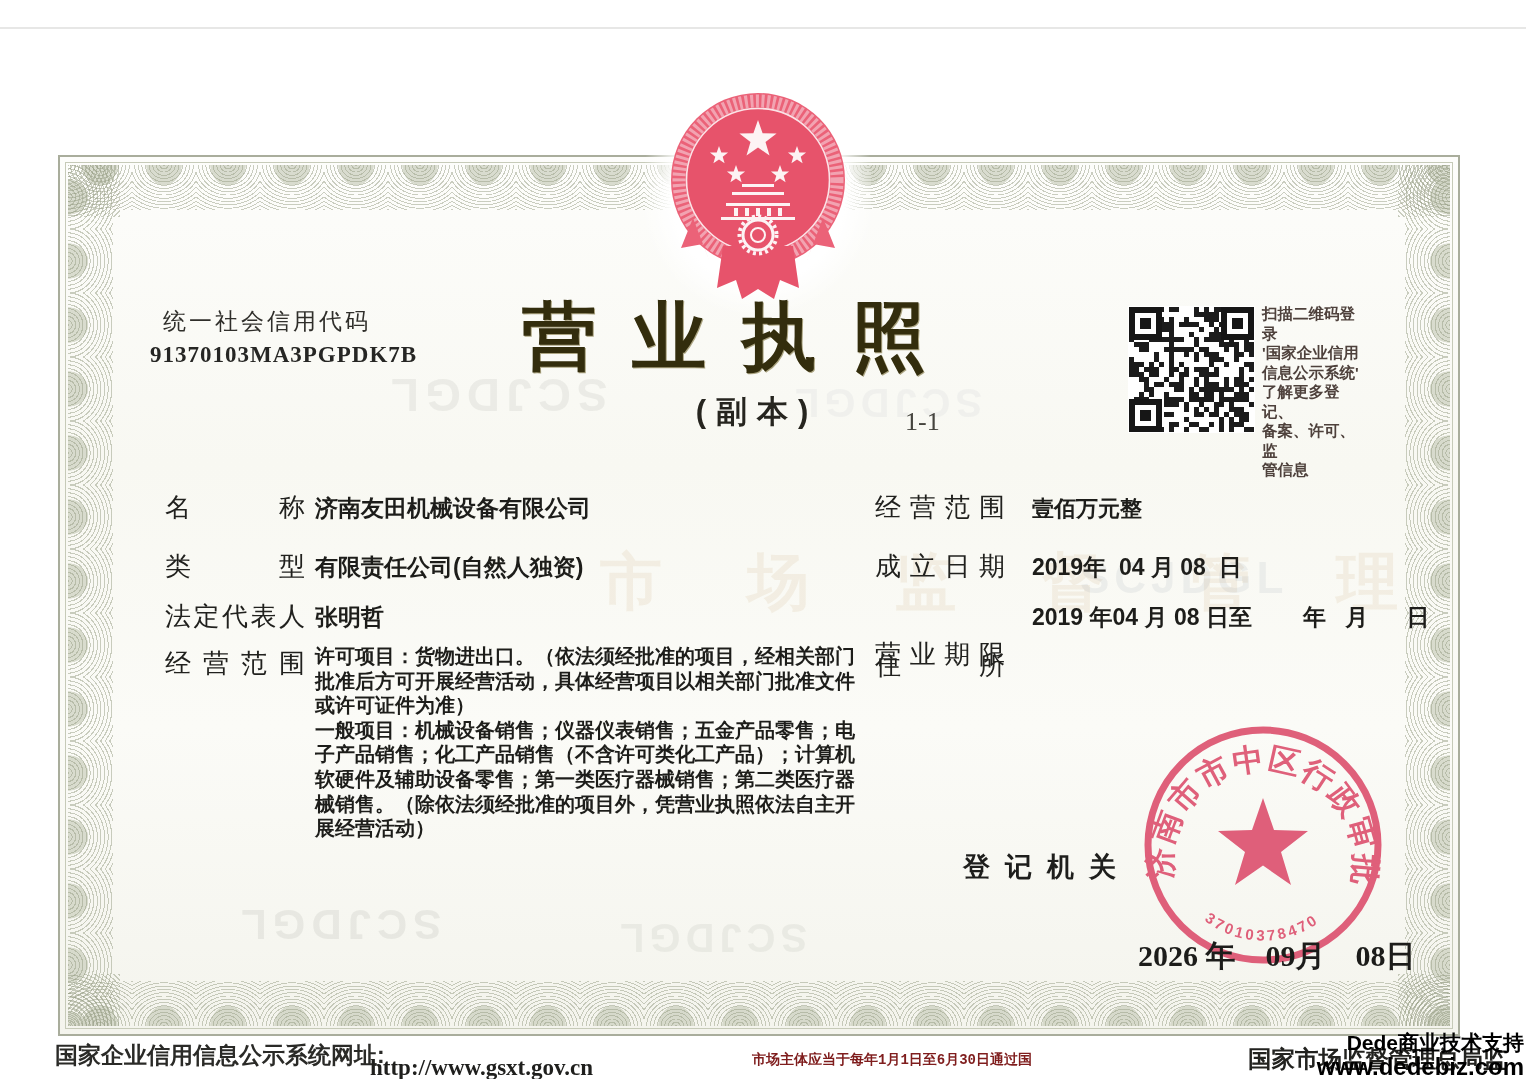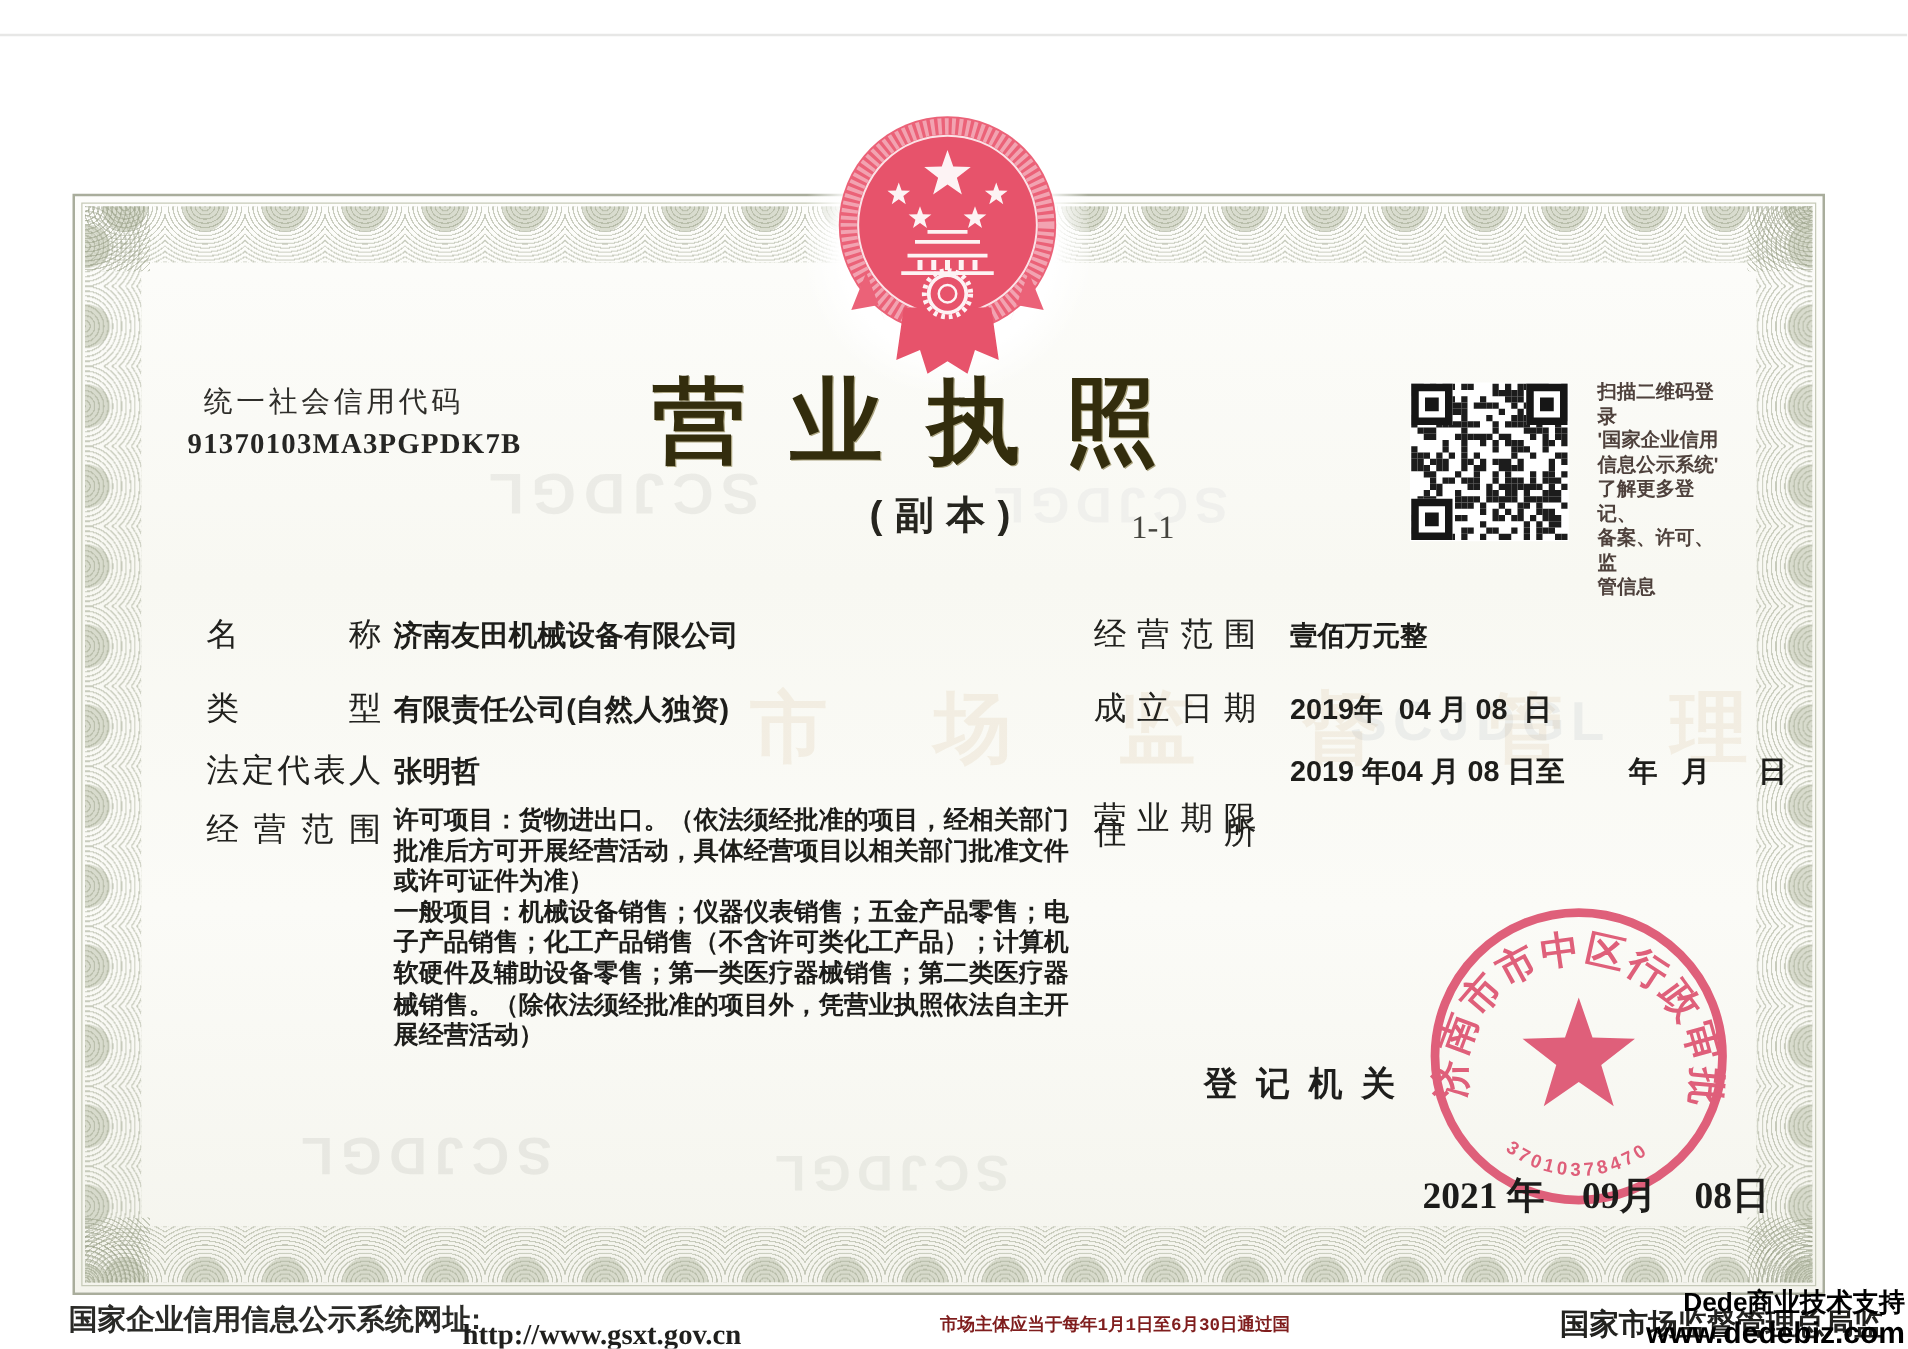--- a/index.html
+++ b/index.html
@@ -64,21 +64,21 @@
   .page-no { left:905px; top:407px; font-size:26px; font-family:"Liberation Serif", serif; color:#45443e; }
 
   
   .qr { left:1128px; top:306px; width:127px; height:127px; background:#fff; padding:1px; }
   .qr-modules { display:grid; grid-template-columns:repeat(25,5px); grid-auto-rows:5px; }
   .qr-modules i { display:block; }
   .qr-modules i.on { background:#1c1c1c; }
   .finder { position:absolute; width:33px; height:33px; border:6px solid #161616; background:#fff; }
   .finder::after { content:""; position:absolute; left:5px; top:5px; width:11px; height:11px; background:#161616; }
   .f-tl { left:1px; top:1px; } .f-tr { right:1px; top:1px; } .f-bl { left:1px; bottom:1px; }
-  .qr-caption { left:1262px; top:304px; width:106px; font-size:15.5px; line-height:19.5px; font-weight:700; color:#4e413c; white-space:pre-line;margin-left:16px; }
+  .qr-caption { left:1262px; top:304px; width:106px; font-size:15.5px; line-height:19.5px; font-weight:700; color:#4e413c; white-space:pre-line; }
 
   
   .flabel { font-size:26px; color:#21211e; font-weight:500; text-align:justify; text-align-last:justify; }
   .flabel.lcol { left:165px; width:140px; }
   .flabel.rcol { left:875px; width:130px; }
   .fval { font-weight:700; color:#1d1d1a; white-space:pre-wrap; }
   .v-name { left:315px; top:493px; font-size:23px; }
   .v-type { left:315px; top:552px; font-size:23px; }
   .v-rep  { left:315px; top:602px; font-size:23px; }
   .v-scope{ left:315px; top:644px; width:542px; font-size:20px; line-height:24.6px; }
@@ -833,21 +833,21 @@
     </defs>
     <circle cx="123" cy="123" r="115" fill="none" stroke="#dd5370" stroke-width="7"></circle>
     <path d="M123,76 L134,108 L168,109 L141,130 L151,163 L123,143.5 L95,163 L105,130 L78,109 L112,108 Z" fill="#dd5370"></path>
     <text font-size="31" font-weight="700" fill="#dd5370" letter-spacing="2" font-family="Liberation Sans, sans-serif">
       <textPath href="#sealTopArc" startOffset="2%">济南市市中区行政审批服务局</textPath>
     </text>
     <text font-size="15" font-weight="700" fill="#dd5370" letter-spacing="3" font-family="Liberation Sans, sans-serif">
       <textPath href="#sealBotArc" startOffset="8%">37010378470</textPath>
     </text>
   </svg>
-  <div class="abs issue-date">2021 年    09月    08日</div>
+  <div class="abs issue-date">2026 年    09月    08日</div>
 
   <div class="abs f-site-label">国家企业信用信息公示系统网址:</div>
   <div class="abs f-url">http://www.gsxt.gov.cn</div>
   <div class="abs f-notice">市场主体应当于每年1月1日至6月30日通过国</div>
   <div class="abs f-producer">国家市场监督管理总局监制</div>
 
   <div class="abs watermark">
     <div class="w1">Dede商业技术支持</div>
     <div class="w2">www.dedebiz.com</div>
   </div>

